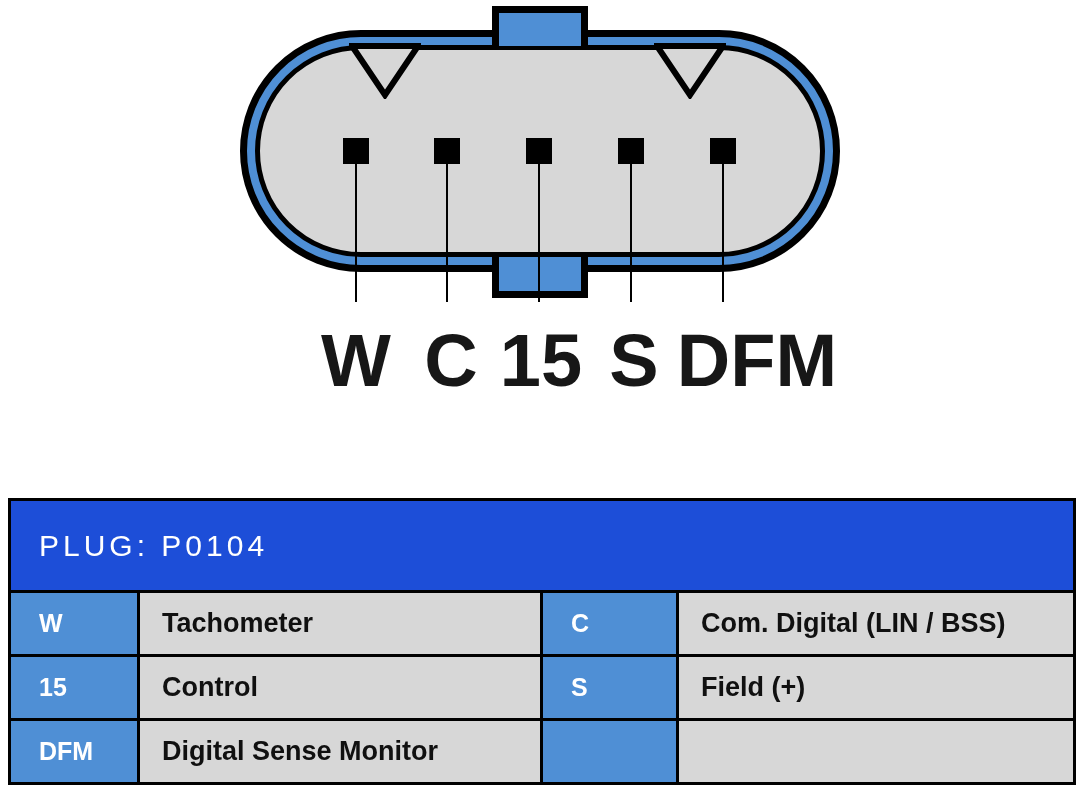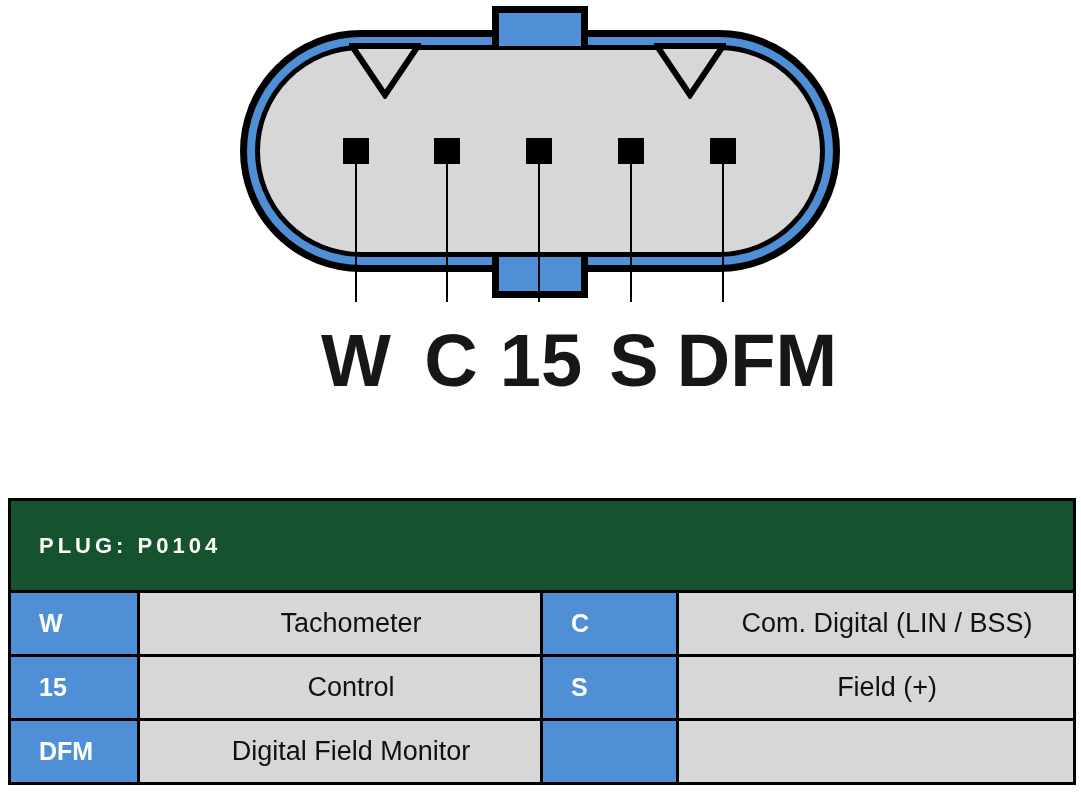--- a/index.html
+++ b/index.html
@@ -51,30 +51,30 @@
   .pl-1 { left: 356px; } .pl-2 { left: 451px; } .pl-3 { left: 541px; }
   .pl-4 { left: 634px; } .pl-5 { left: 757px; }
 
   
   .pinout-table {
     position: absolute; left: 8px; top: 498px; width: 1065px;
     border-collapse: collapse; table-layout: fixed;
   }
   .pinout-table td { border: 3px solid #000; vertical-align: middle; }
   .title-cell {
-    height: 92px; background: #14532d; color: #ffffff;
-    font-weight: 700; font-size: 22px; letter-spacing: 4px; padding-left: 28px;
+    height: 92px; background: #1d4ed8; color: #ffffff;
+    font-weight: 400; font-size: 30px; letter-spacing: 4px; padding-left: 28px;
   }
   .key {
     height: 64px; background: #4F8FD5; color: #ffffff;
     font-weight: 700; font-size: 25px; padding-left: 28px;
   }
   .desc {
     background: #D7D7D7; color: #101010;
-    font-weight: 400; font-size: 27px; padding-left: 22px; text-align: center;
+    font-weight: 700; font-size: 27px; padding-left: 22px;
   }
 </style>
 </head>
 <body>
 
 <div class="stage">
 
   <div class="connector">
     <div class="tab-top"></div>
     <div class="tab-bottom"></div>
@@ -126,20 +126,20 @@
         <td class="desc">Com. Digital (LIN / BSS)</td>
       </tr>
       <tr>
         <td class="key">15</td>
         <td class="desc">Control</td>
         <td class="key">S</td>
         <td class="desc">Field (+)</td>
       </tr>
       <tr>
         <td class="key">DFM</td>
-        <td class="desc">Digital Field Monitor</td>
+        <td class="desc">Digital Sense Monitor</td>
         <td class="key"></td>
         <td class="desc"></td>
       </tr>
     </tbody>
   </table>
 
 </div>
 
 </body></html>

